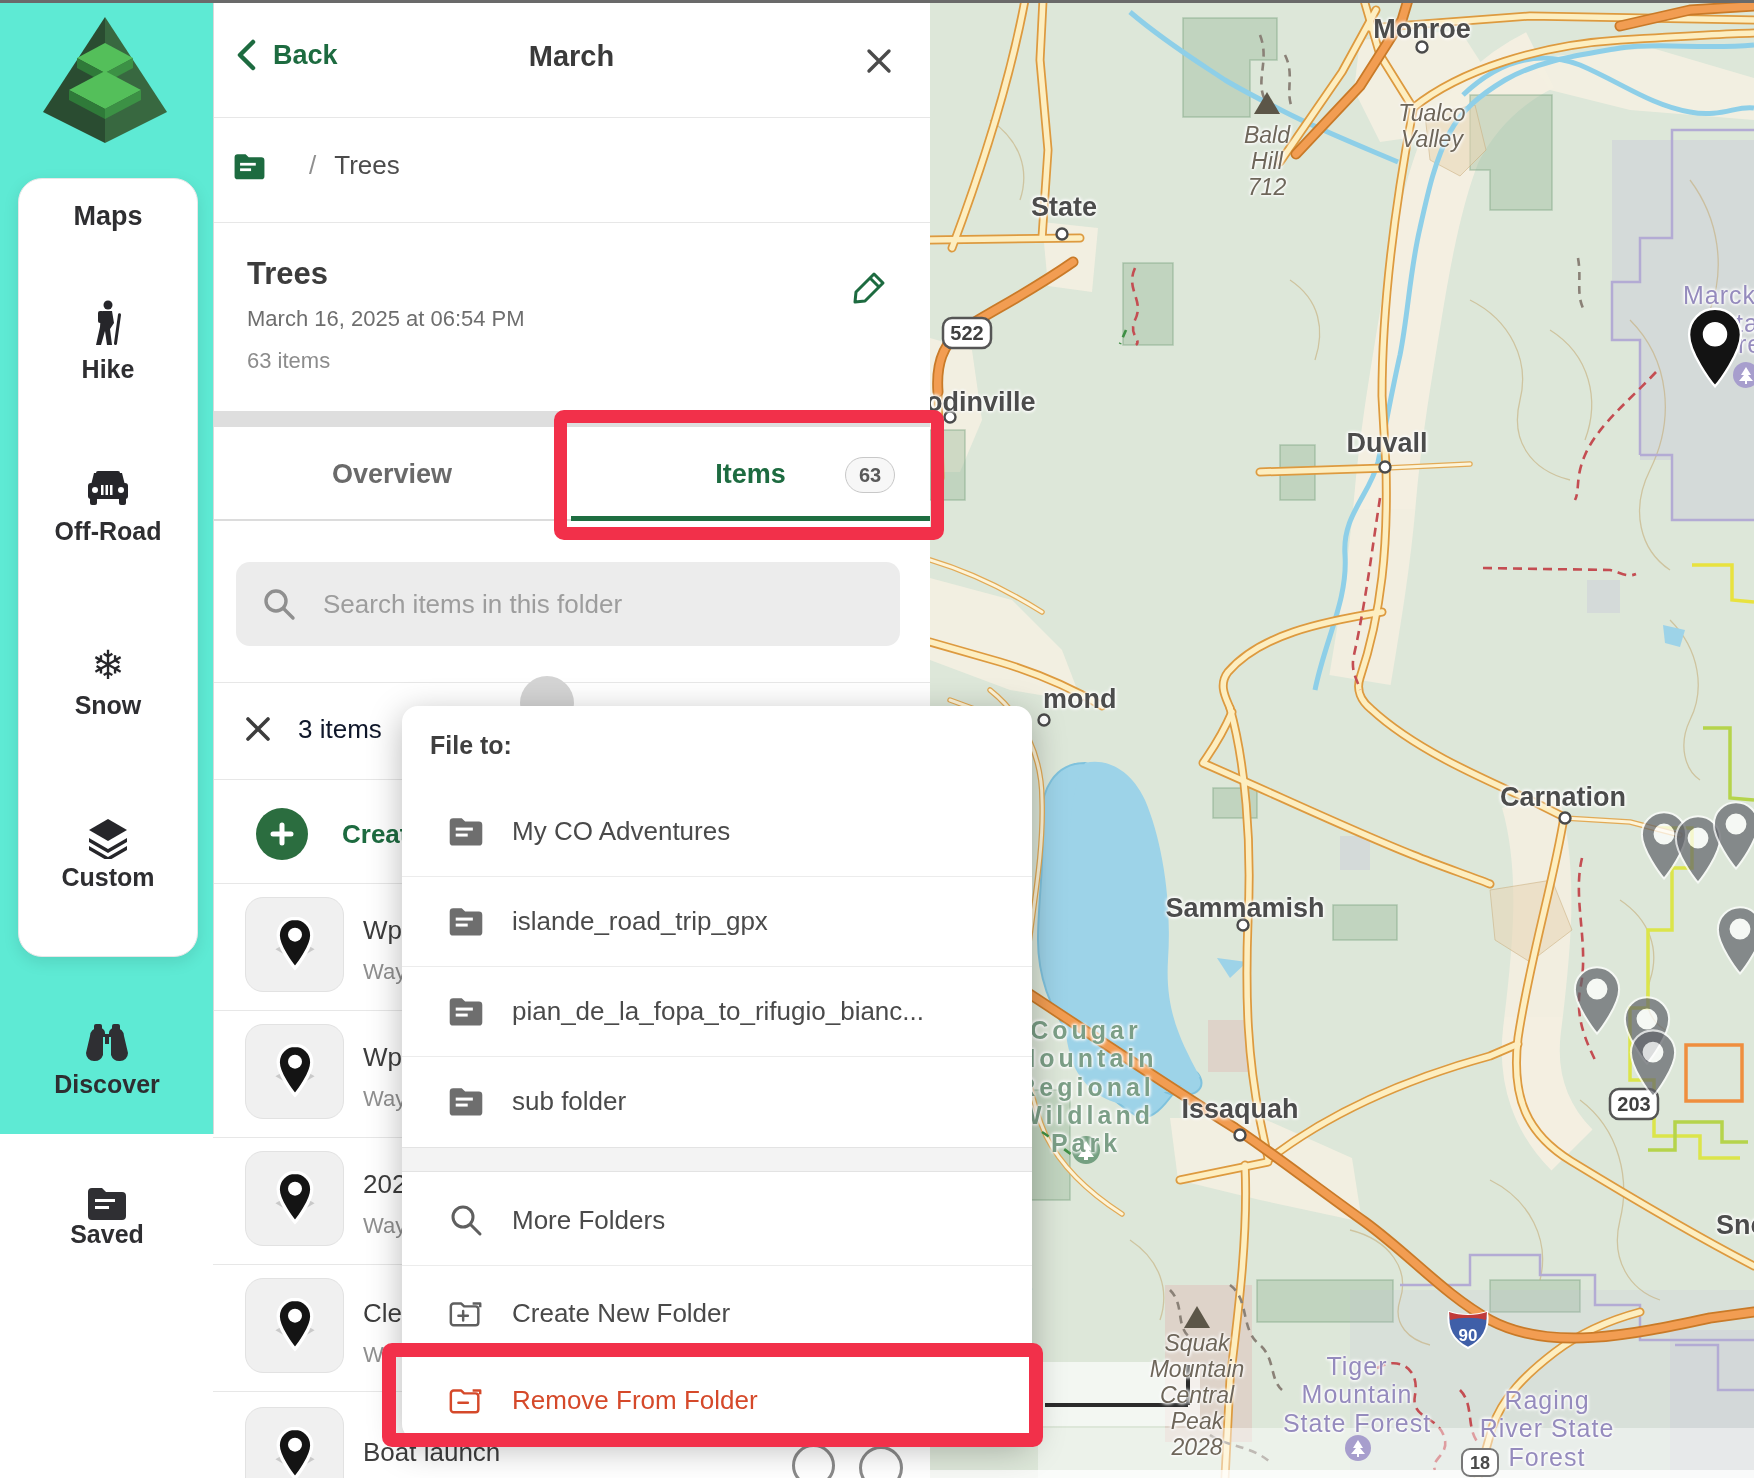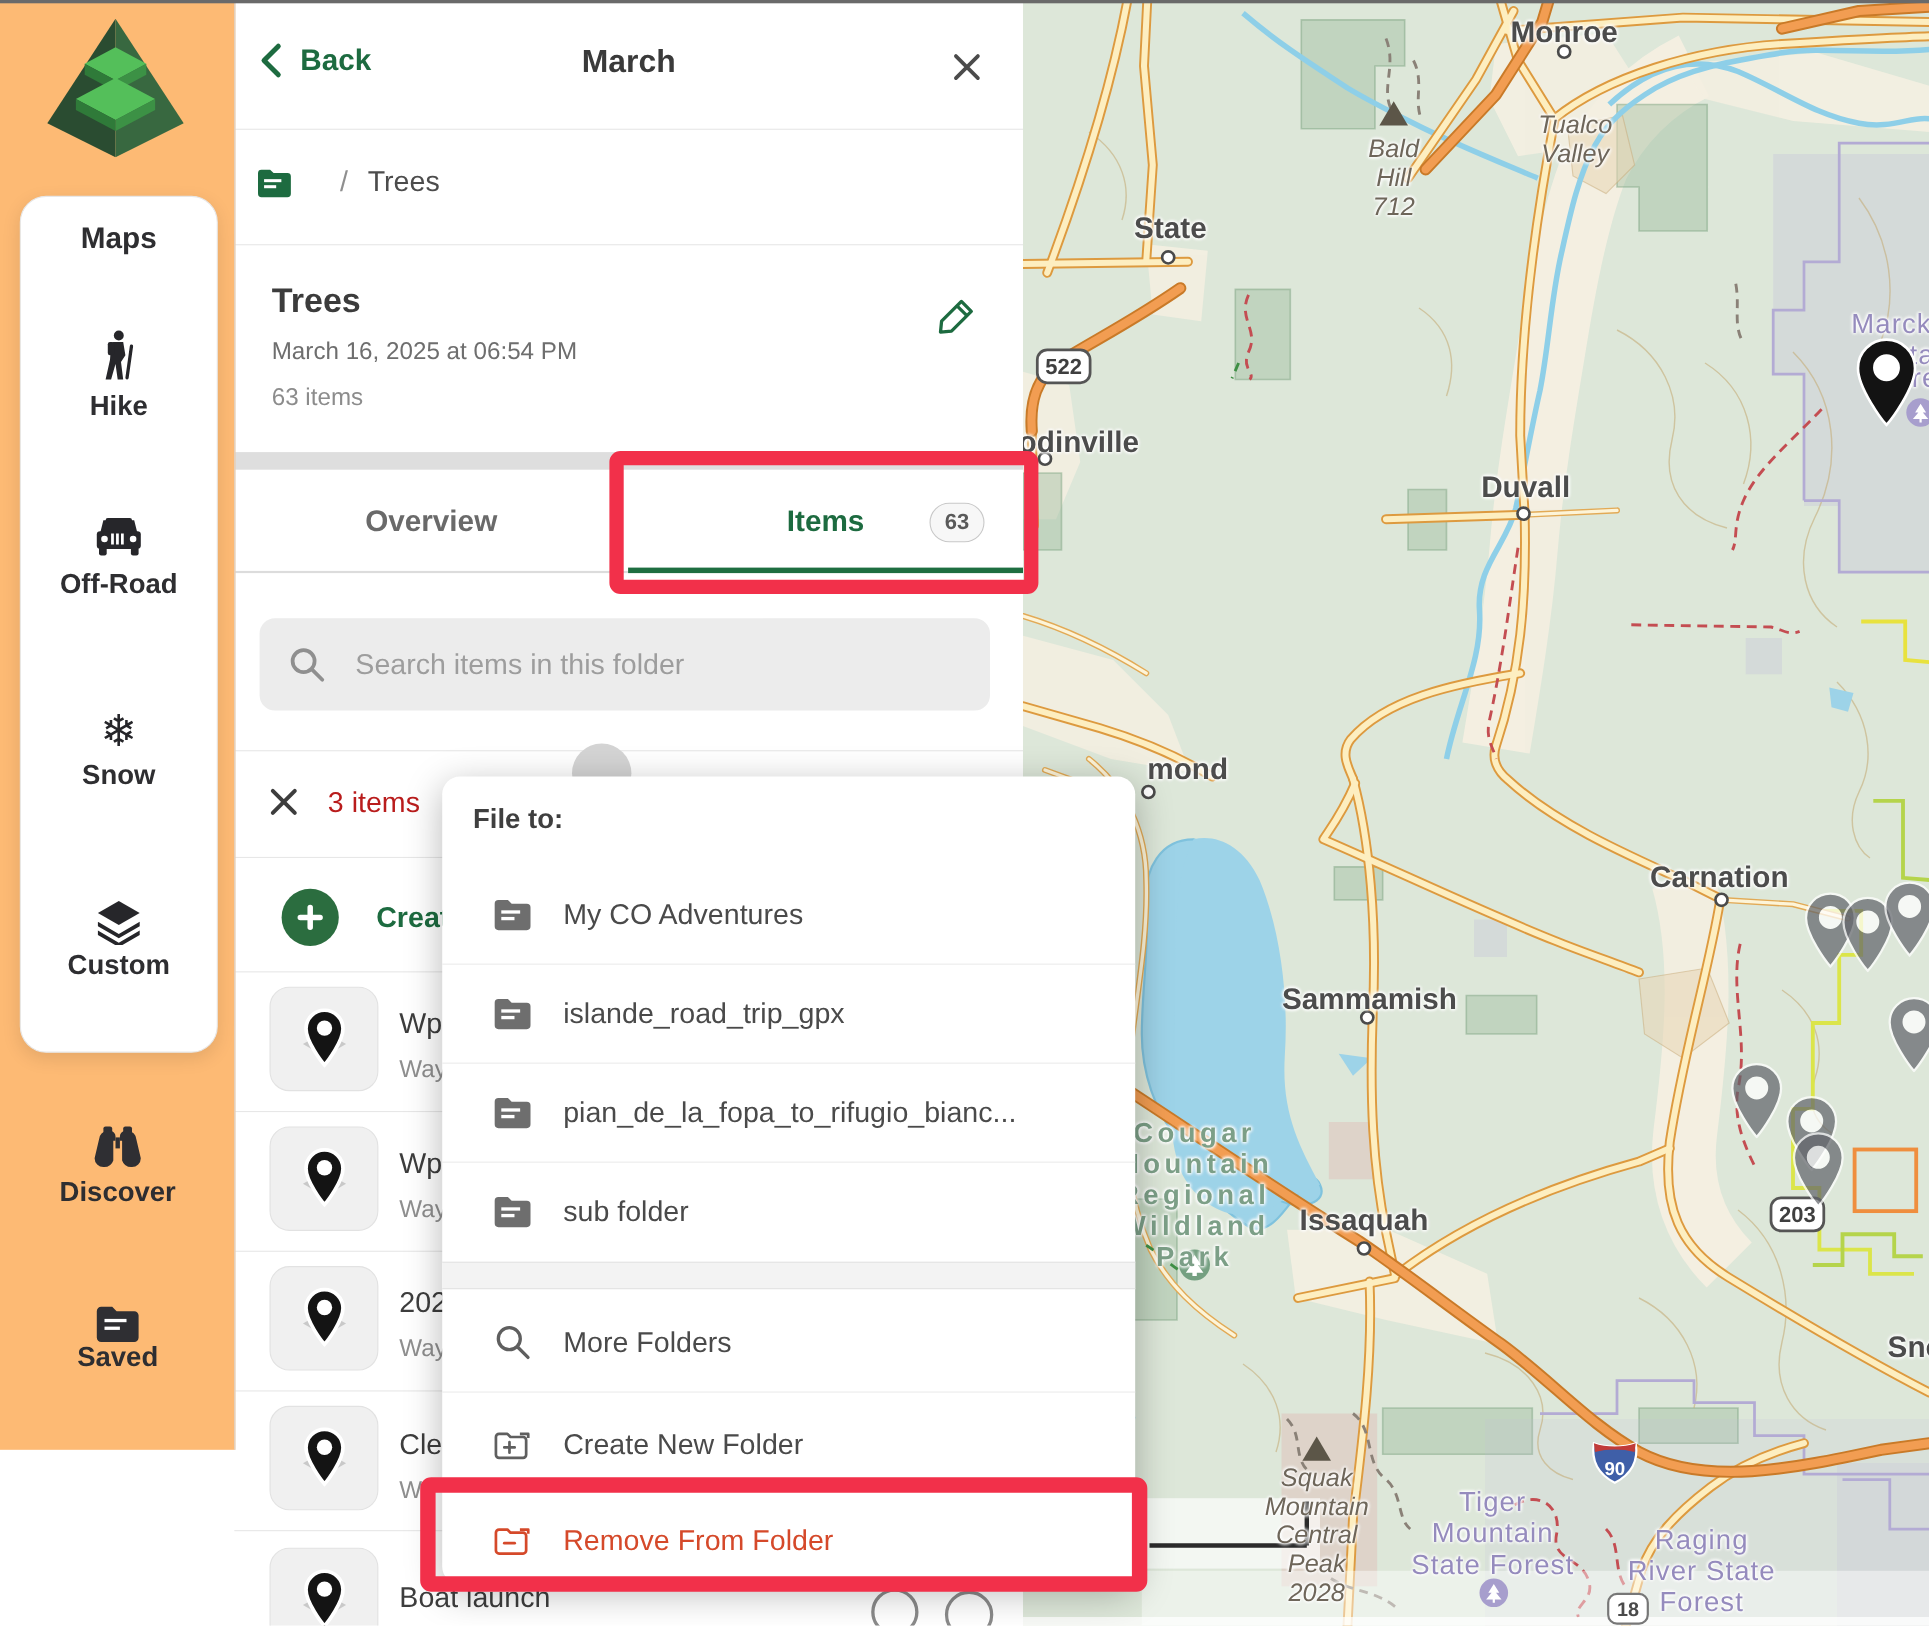--- a/index.html
+++ b/index.html
@@ -1,19 +1,19 @@
 <!DOCTYPE html>
 <html><head>
 <meta charset="utf-8">
 <style>
   html,body{margin:0;padding:0;background:#fff;font-family:"Liberation Sans",sans-serif;}
   #stage{position:relative;width:1754px;height:1478px;overflow:hidden;background:#fff;}
   .abs{position:absolute;}
   
-  #sidebar{left:0;top:0;width:213px;height:1318px;background:#fdba74;border-right:1px solid #d9d9d9;z-index:5;}
+  #sidebar{left:0;top:0;width:213px;height:1134px;background:#5eead4;border-right:1px solid #d9d9d9;z-index:5;}
   #maps-card{left:18px;top:178px;width:178px;height:777px;background:#fff;border:1px solid #e7e7e7;border-radius:24px;box-shadow:0 5px 16px rgba(0,0,0,.10);}
   .navitem{width:178px;text-align:center;}
   .navlabel{font-size:25px;font-weight:700;color:#2e2e31;}
   .navicon{display:block;margin:0 auto;}
   
   #panel{left:213px;top:0;width:717px;height:1093px;background:#fff;z-index:3;}
   .divider{position:absolute;left:0;width:717px;height:1px;background:#e7e7e7;}
   .greenlink{color:#1d6b40;font-weight:600;}
   #tabstrip{left:0;top:411px;width:717px;height:16px;background:#dedede;}
   .tab{position:absolute;top:427px;height:94px;display:flex;align-items:center;justify-content:center;font-size:27px;font-weight:700;}
@@ -460,21 +460,21 @@
   <input class="abs" id="searchbox" type="text" placeholder="Search items in this folder" style="">
   <svg class="abs" style="left:46px;top:584px;" width="40" height="40" viewBox="0 0 40 40">
         <circle cx="17" cy="17" r="10" fill="none" stroke="#8f8f8f" stroke-width="3.4"></circle>
         <line x1="25" y1="25" x2="34" y2="34" stroke="#8f8f8f" stroke-width="3.4" stroke-linecap="round"></line>
       </svg>
   <div class="divider" style="top:682px;"></div>
 
   <svg class="abs" style="left:30px;top:714px;cursor:pointer;" width="30" height="30" viewBox="0 0 30 30">
         <path d="M5,5 L25,25 M25,5 L5,25" stroke="#3d3d3d" stroke-width="3.6" stroke-linecap="round"></path>
       </svg>
-  <div class="abs" style="left:85px;top:714px;font-size:26px;color:#b91c1c;">3 items</div>
+  <div class="abs" style="left:85px;top:714px;font-size:26px;color:#0f172a;">3 items</div>
   <div class="divider" style="top:779px;"></div>
 
   <div class="abs" style="left:43px;top:808px;display:flex;align-items:center;cursor:pointer;">
     <span style="width:52px;height:52px;border-radius:50%;background:#2b6d3f;display:flex;align-items:center;justify-content:center;">
       <svg width="26" height="26" viewBox="0 0 26 26">
             <path d="M13,4 v18 M4,13 h18" stroke="#fff" stroke-width="5" stroke-linecap="round"></path>
           </svg>
     </span>
     <span class="greenlink" style="font-size:26px;margin-left:34px;white-space:nowrap;">Create</span>
   </div>

